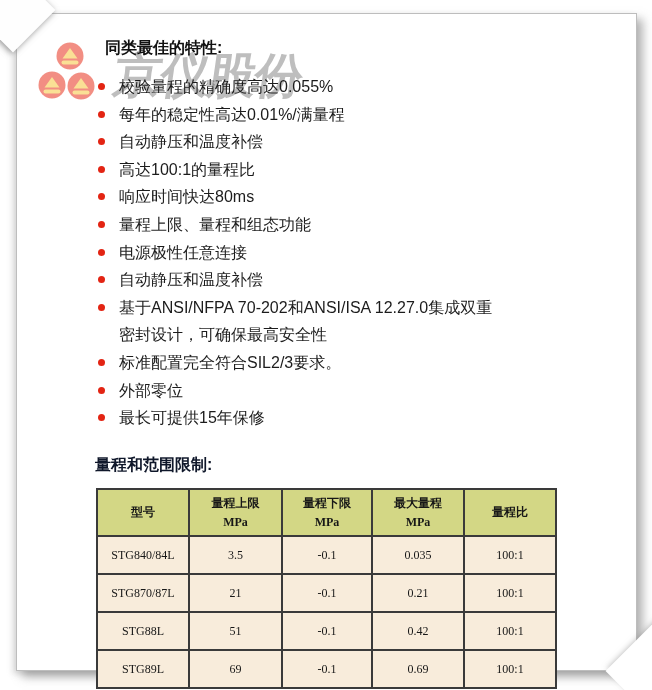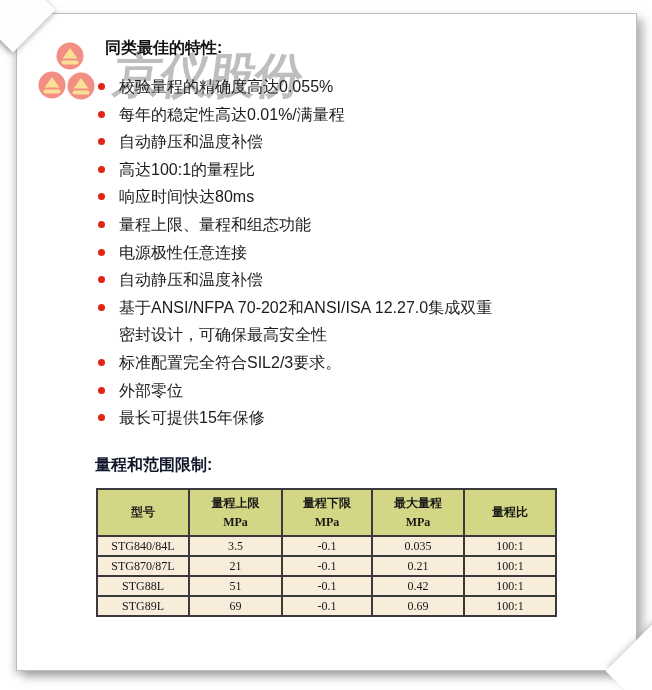--- a/index.html
+++ b/index.html
@@ -62,21 +62,21 @@
     border-collapse:collapse; table-layout:fixed;
     font-size:12px; color:#171717;font-family:Liberation Serif, serif;
   }
   table.range th, table.range td {
     border:2px solid #3a3a3a; text-align:center; vertical-align:middle;
   }
   table.range th {
     background:#d3d785; font-weight:bold; height:47px;
     line-height:19px; padding:2px 0;
   }
-  table.range td { background:#f8ecdb; height:20px; }
+  table.range td { background:#f8ecdb; height:38px; }
   .h2:empty { display:none; }
   .h1,.h2 { display:block; }
 </style>
 </head>
 <body>
 
 <div class="page">
 
   <svg class="watermark-logo" width="64" height="64" viewBox="0 0 64 64">
     <g opacity="0.78">

